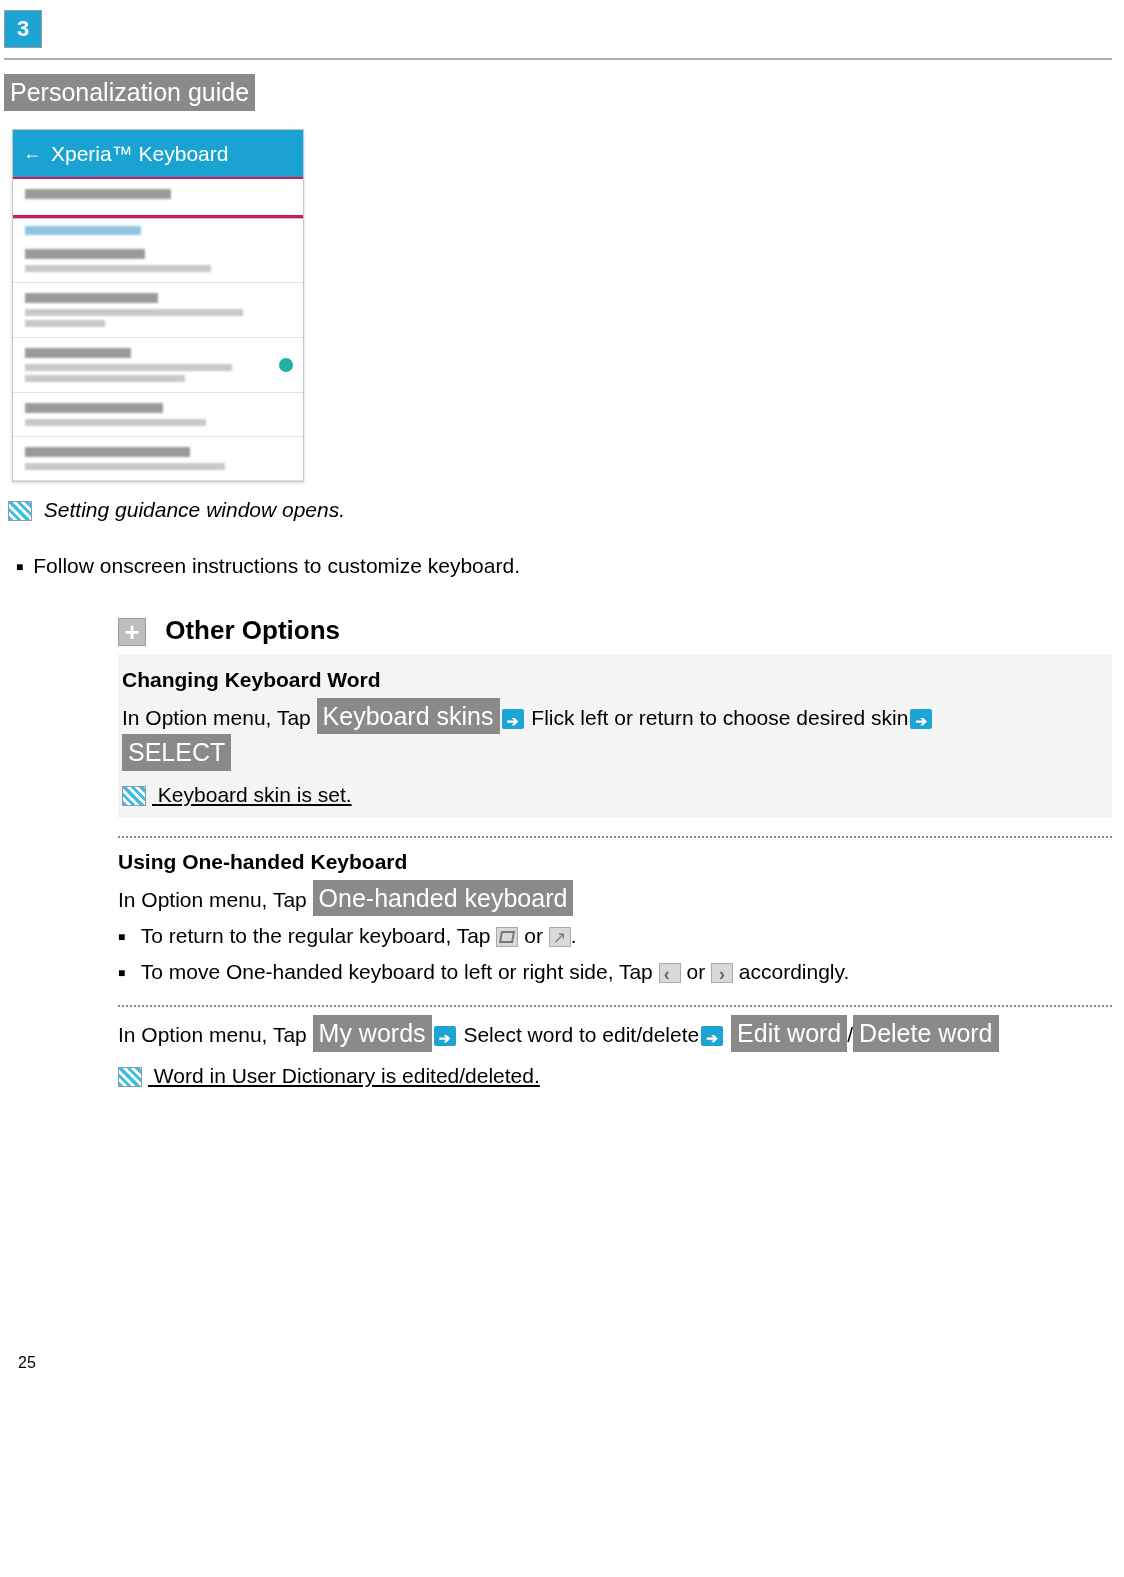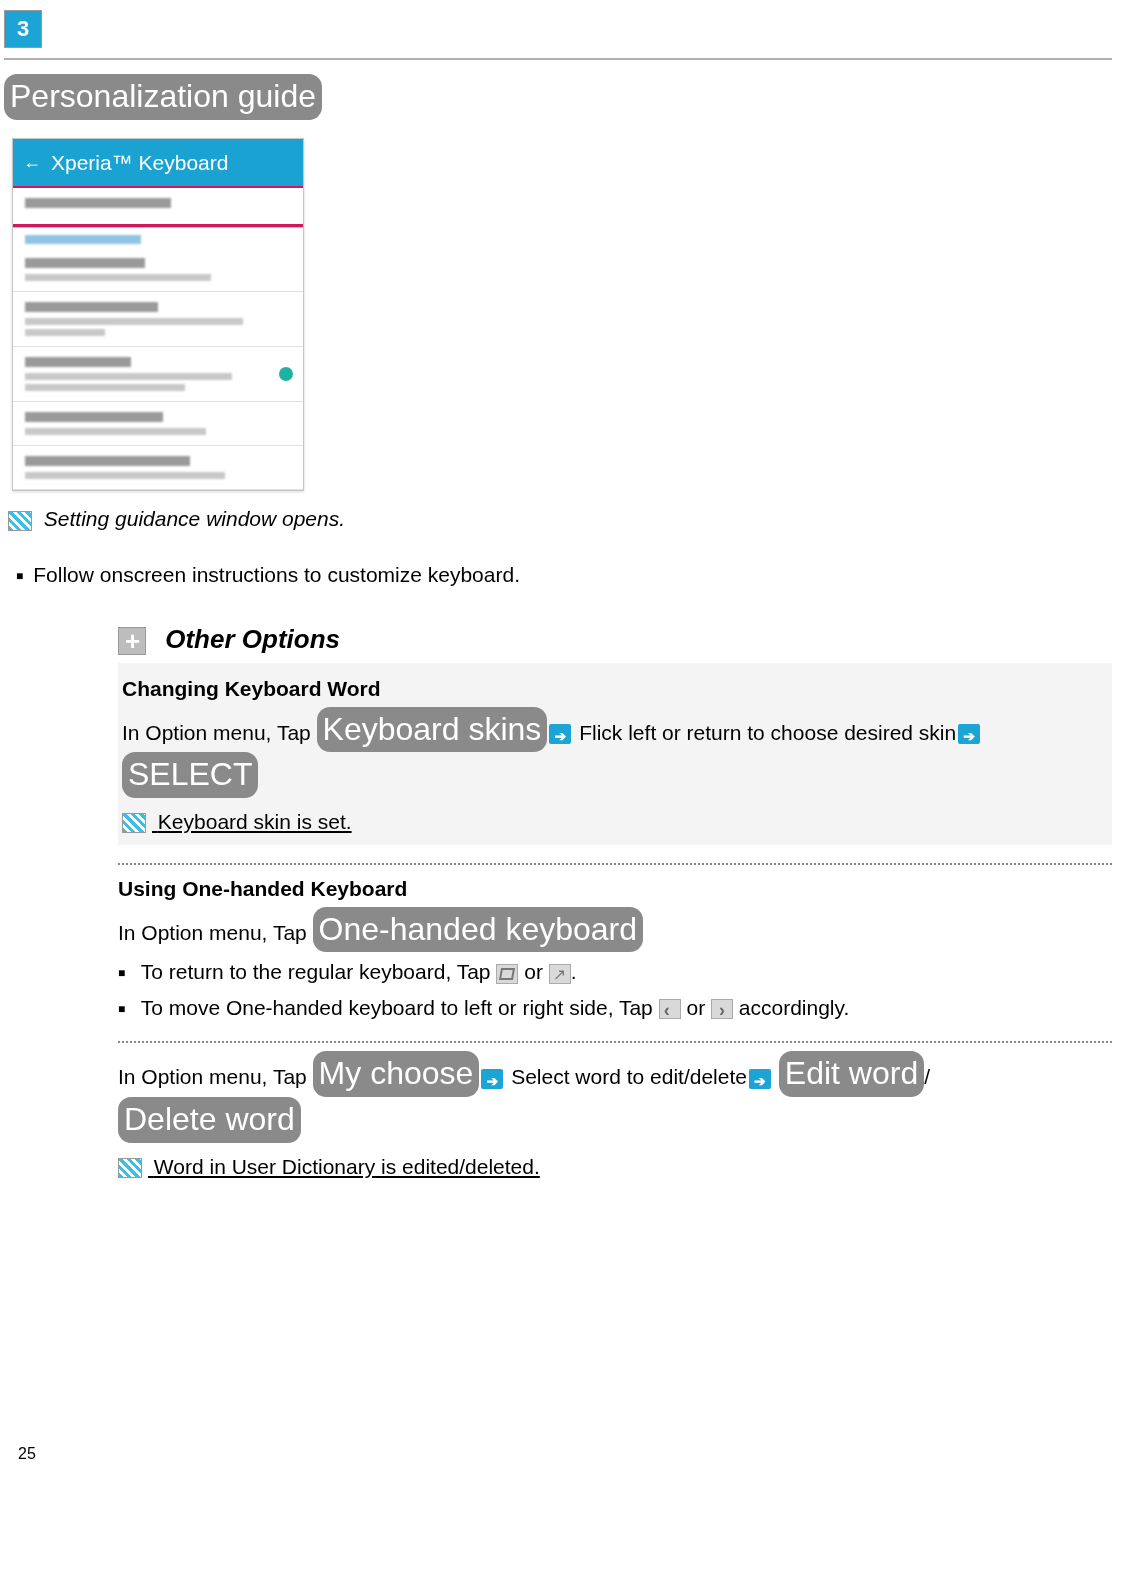--- a/index.html
+++ b/index.html
@@ -31,23 +31,22 @@
     margin: 10px 0 14px 0;
     border: none;
     border-top: 2px solid #b0b0b0;
     height: 0;
   }
   .chip {
     display: inline-block;
     background: #8a8a8a;
     color: #fff;
     padding: 2px 6px;
-    font-size: 32px;
+    font-size: 25px;
     line-height: 1.3;
-    border-radius: 13px;
   }
   .phone-shot {
     margin: 18px 0 10px 8px;
     width: 290px;
     border: 1px solid #c6c6c6;
     box-shadow: 0 1px 3px rgba(0,0,0,0.15);
     background: #fff;
   }
   .shot-header {
     background: #1aa3d2;
@@ -131,21 +130,20 @@
     top: -2px;
   }
   .inset {
     margin-left: 114px;
     margin-top: 30px;
   }
   .sect-title {
     font-size: 26px;
     font-weight: bold;
     margin: 8px 0 0 0;
-    font-style: italic;
   }
   .plus-icon {
     display: inline-block;
     width: 26px;
     height: 26px;
     background: #bdbdbd;
     color: #fff;
     text-align: center;
     line-height: 26px;
     font-weight: bold;
@@ -329,21 +327,21 @@
         <li class="tight-li">
           <span>To move One-handed keyboard to left or right side, Tap </span><span class="mini-icon chev-left"></span><span> or </span><span class="mini-icon chev-right"></span><span> accordingly.</span>
         </li>
       </ul>
     </div>
 
     <hr class="dotted-sep">
 
     <div>
       <div>
-        <span>In Option menu, Tap </span><span class="chip">My choose</span><span class="arrow-icon"></span>
+        <span>In Option menu, Tap </span><span class="chip">My words</span><span class="arrow-icon"></span>
         <span> Select word to edit/delete</span><span class="arrow-icon"></span>
         <span class="chip">Edit word</span><span>/</span><span class="chip">Delete word</span>
       </div>
       <div class="res-indent">
         <span class="result-icon"></span>
         <span>Word in User Dictionary is edited/deleted.</span>
       </div>
     </div>
 
   </div>

